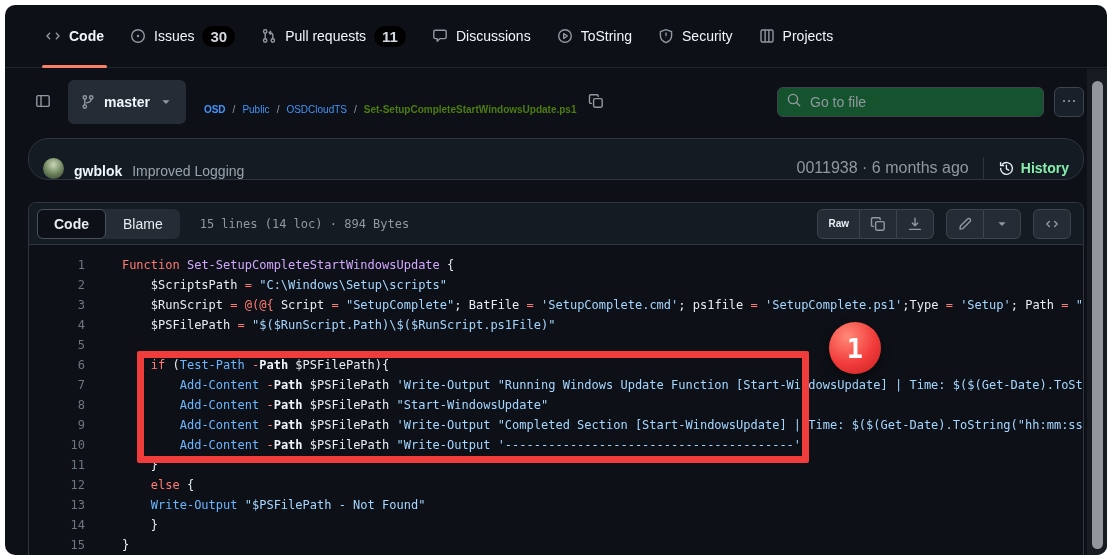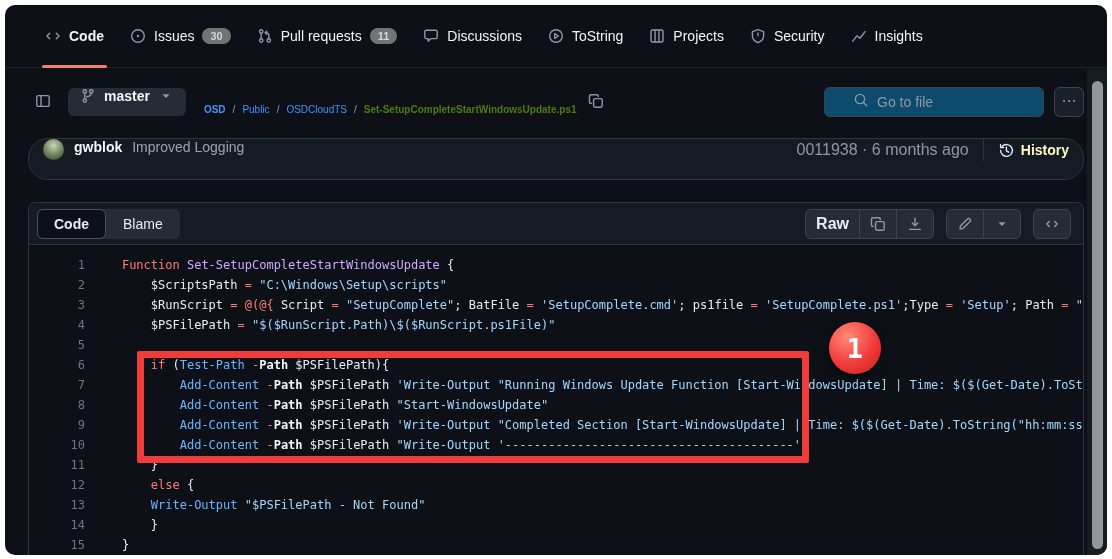--- a/index.html
+++ b/index.html
@@ -6,58 +6,58 @@
   html,body { width:1112px; height:559px; background:#ffffff; font-family:"Liberation Sans", sans-serif; }
   body { position:relative; overflow:hidden; }
   .app { position:absolute; left:5px; top:5px; right:5px; bottom:4px; background:#0d1117; border-radius:10px; overflow:hidden; color:#e6edf3; }
 
   
   .topnav { height:63px; border-bottom:1px solid #21262d; display:flex; align-items:stretch; padding:0 16px 0 30px; }
   .nav-item { display:flex; align-items:center; gap:8px; padding:0 10px; margin-right:6px; color:#f0f6fc; font-size:14px; position:relative; cursor:pointer; }
   .nav-item .ico { color:#9198a1; display:flex; }
   .nav-item.active .lbl { font-weight:700; }
   .nav-item.active:after { content:""; position:absolute; left:7px; right:7px; bottom:-1px; height:3px; background:#f78166; border-radius:3px; }
-  .pill { background:#737373; border-radius:20px; padding:2px 8px; font-size:11px; font-weight:600; color:#d1d7e0; }
+  .pill { background:#000000; border-radius:20px; padding:2px 8px; font-size:15px; font-weight:600; color:#d1d7e0; }
 
   
   .toolbar-row { margin:18px 23px 0; height:32px; display:flex; align-items:center; gap:10px; }
   .icon-btn { width:30px; height:30px; border-radius:6px; display:flex; align-items:center; justify-content:center; color:#9198a1; background:transparent; border:none; cursor:pointer; }
   .bordered { border:1px solid #3d444d; background:#1a2029; }
-  .branch-btn { height:28px; display:flex; align-items:flex-start; gap:8px; padding:0 12px; background:#262c36; border:none; border-radius:6px; color:#f0f6fc; font-weight:700; font-size:14px; cursor:pointer; }
+  .branch-btn { height:44px; display:flex; align-items:center; gap:8px; padding:0 12px; background:#262c36; border:none; border-radius:6px; color:#f0f6fc; font-weight:700; font-size:14px; cursor:pointer; }
   .branch-btn .ico, .branch-btn .caret { color:#9198a1; display:flex; }
   .breadcrumb { font-size:10px; color:#9198a1; display:flex; align-items:flex-end; gap:7px; margin-left:8px; flex:1; white-space:nowrap; overflow:hidden; }
   .breadcrumb a { color:#4493f8; text-decoration:none; cursor:pointer; }
   .crumb-repo { font-weight:700; }
   .crumb-file { color:#4d7c0f; font-weight:700; }
   .copy-path { width:26px; height:26px; display:flex; align-items:center; justify-content:center; color:#9198a1; background:none; border:none; cursor:pointer; }
-  .gotofile { width:220px; height:30px; border:1px solid #3d444d; border-radius:6px; display:flex; align-items:center; padding:0 28px; gap:8px; color:#9198a1; background:#0c4a6e; }
+  .gotofile { width:267px; height:30px; border:1px solid #3d444d; border-radius:6px; display:flex; align-items:center; padding:0 8px; gap:8px; color:#9198a1; background:#14532d; }
   .gotofile input { background:none; border:none; outline:none; color:#f0f6fc; font-size:14px; width:100%; font-family:"Liberation Sans", sans-serif; }
   .gotofile input::placeholder { color:#9198a1; }
 
   
-  .commit-bar { margin:20px 23px 0; height:42px; border:1px solid #2f353d; background:#151b23; border-radius:20px; display:flex; align-items:flex-start; padding:0 14px; gap:10px; font-size:14px; }
+  .commit-bar { margin:20px 23px 0; height:42px; border:1px solid #2f353d; background:#151b23; border-radius:20px; display:flex; align-items:flex-end; padding:0 14px; gap:10px; font-size:14px; }
   .avatar { width:21px; height:21px; border-radius:50%; background:radial-gradient(circle at 50% 32%, #c9d6b8, #6a8059 55%, #2e3c2b); flex:none; }
   .author { font-weight:700; color:#f0f6fc; }
   .msg { color:#9aa3ad; }
   .commit-right { margin-left:auto; display:flex; align-items:center; gap:14px; }
   .sha-time { color:#9198a1; font-size:16px; }
   .vdiv { width:1px; height:22px; background:#2f353d; }
-  .history-btn { display:flex; gap:7px; align-items:center; color:#fef9c3; font-weight:700; font-size:14px; background:none; border:none; cursor:pointer; }
+  .history-btn { display:flex; gap:7px; align-items:center; color:#86efac; font-weight:700; font-size:14px; background:none; border:none; cursor:pointer; }
   .history-btn .ico { color:#e6edf3; display:flex; }
 
   
   .code-box { margin:22px 23px 0; border:1px solid #2f353d; border-bottom:none; border-radius:8px 8px 0 0; height:353px; overflow:hidden; }
   .code-header { height:42px; background:#151b23; border-bottom:1px solid #2f353d; display:flex; align-items:center; padding:0 8px; gap:8px; }
   .tabs { display:flex; background:#262c36; border-radius:6px; }
   .tab { height:30px; padding:0 16px; display:flex; align-items:center; font-size:14px; color:#e6edf3; border-radius:6px; border:1px solid transparent; cursor:pointer; }
   .tab.active { background:#0d1117; border:1px solid #4a515b; font-weight:700; }
   .meta { font-family:"DejaVu Sans Mono", monospace; font-size:12px; color:#9198a1; margin-left:12px; }
   .hdr-right { margin-left:auto; display:flex; align-items:center; gap:12px; padding-right:4px; }
   .btn-group { display:flex; }
-  .gbtn { height:30px; min-width:34px; padding:0 10px; background:#262c36; border:1px solid #3d444d; color:#e6edf3; display:flex; align-items:center; justify-content:center; font-size:16px; font-weight:700; cursor:pointer; font-family:"Liberation Sans", sans-serif; }
+  .gbtn { height:30px; min-width:34px; padding:0 10px; background:#262c36; border:1px solid #3d444d; color:#e6edf3; display:flex; align-items:center; justify-content:center; font-size:10px; font-weight:700; cursor:pointer; font-family:"Liberation Sans", sans-serif; }
   .gbtn .ico { color:#9198a1; display:flex; }
   .btn-group .gbtn { border-radius:0; border-left-width:0; }
   .btn-group .gbtn:first-child { border-radius:6px 0 0 6px; border-left-width:1px; }
   .btn-group .gbtn:last-child { border-radius:0 6px 6px 0; }
   .btn-group .gbtn:only-child { border-radius:6px; }
   .single { border-radius:6px !important; }
 
   
   .code-area { position:relative; height:310px; padding-top:10px; overflow:hidden; background:#0d1117; font-family:"DejaVu Sans Mono", monospace; font-size:12px; }
   .code-row { display:flex; height:20px; line-height:20px; }
@@ -131,43 +131,35 @@
           <svg width="16" height="16" viewBox="0 0 16 16" fill="none" stroke="currentColor" stroke-width="1.4" stroke-linecap="round" stroke-linejoin="round">
             <circle cx="8" cy="8" r="6.3"></circle>
             <path d="M6.7 5.6 10.4 8l-3.7 2.4Z"></path>
           </svg>
         </span>
         <span class="lbl">ToString</span>
       </div>
       <div class="nav-item">
         <span class="ico">
           <svg width="16" height="16" viewBox="0 0 16 16" fill="none" stroke="currentColor" stroke-width="1.4" stroke-linecap="round" stroke-linejoin="round">
-            <rect x="2" y="2" width="12" height="12" rx="1.5"></rect>
-            <path d="M6.1 2.4v11.2M9.9 2.4v11.2"></path>
-          </svg>
-        </span>
-        <span class="lbl">Projects</span>
-      </div>
-      <div class="nav-item">
-        <span class="ico">
-          <svg width="16" height="16" viewBox="0 0 16 16" fill="none" stroke="currentColor" stroke-width="1.4" stroke-linecap="round" stroke-linejoin="round">
             <path d="M8 1.6 13.6 3.7v4.1c0 3.4-2.3 5.6-5.6 6.9-3.3-1.3-5.6-3.5-5.6-6.9V3.7Z"></path>
             <path d="M8 5v2.6"></path>
             <circle cx="8" cy="9.6" r=".4" fill="currentColor" stroke="none"></circle>
           </svg>
         </span>
         <span class="lbl">Security</span>
       </div>
       <div class="nav-item">
         <span class="ico">
           <svg width="16" height="16" viewBox="0 0 16 16" fill="none" stroke="currentColor" stroke-width="1.4" stroke-linecap="round" stroke-linejoin="round">
-            <path d="M1.8 13.2 5.9 7.8l3 2.4 5.2-6.6"></path>
-          </svg>
-        </span>
-        <span class="lbl">Insights</span>
+            <rect x="2" y="2" width="12" height="12" rx="1.5"></rect>
+            <path d="M6.1 2.4v11.2M9.9 2.4v11.2"></path>
+          </svg>
+        </span>
+        <span class="lbl">Projects</span>
       </div>
     </nav>
 
   <div class="toolbar-row">
     <button class="icon-btn">
         <span class="ico"><svg width="16" height="16" viewBox="0 0 16 16" fill="none" stroke="currentColor" stroke-width="1.4" stroke-linecap="round" stroke-linejoin="round">
             <rect x="1.8" y="2.6" width="12.4" height="10.8" rx="1.5"></rect>
             <path d="M6 2.6v10.8"></path>
           </svg></span>
       </button>
@@ -237,20 +229,21 @@
       </button>
     </div>
   </div>
 
   <div class="code-box">
     <div class="code-header">
       <div class="tabs">
         <div class="tab active">Code</div>
         <div class="tab">Blame</div>
       </div>
+      <span class="meta">15 lines (14 loc) · 894 Bytes</span>
       <div class="hdr-right">
         <div class="btn-group">
           <button class="gbtn">Raw</button>
           <button class="gbtn">
               <span class="ico">
                 <svg width="16" height="16" viewBox="0 0 16 16" fill="none" stroke="currentColor" stroke-width="1.4" stroke-linecap="round" stroke-linejoin="round">
                   <rect x="5.6" y="5.6" width="8.6" height="8.6" rx="1.4"></rect>
                   <path d="M3.4 10.4h-.7a1.2 1.2 0 0 1-1.2-1.2V2.9a1.2 1.2 0 0 1 1.2-1.2h6.3a1.2 1.2 0 0 1 1.2 1.2v.7"></path>
                 </svg>
               </span>

